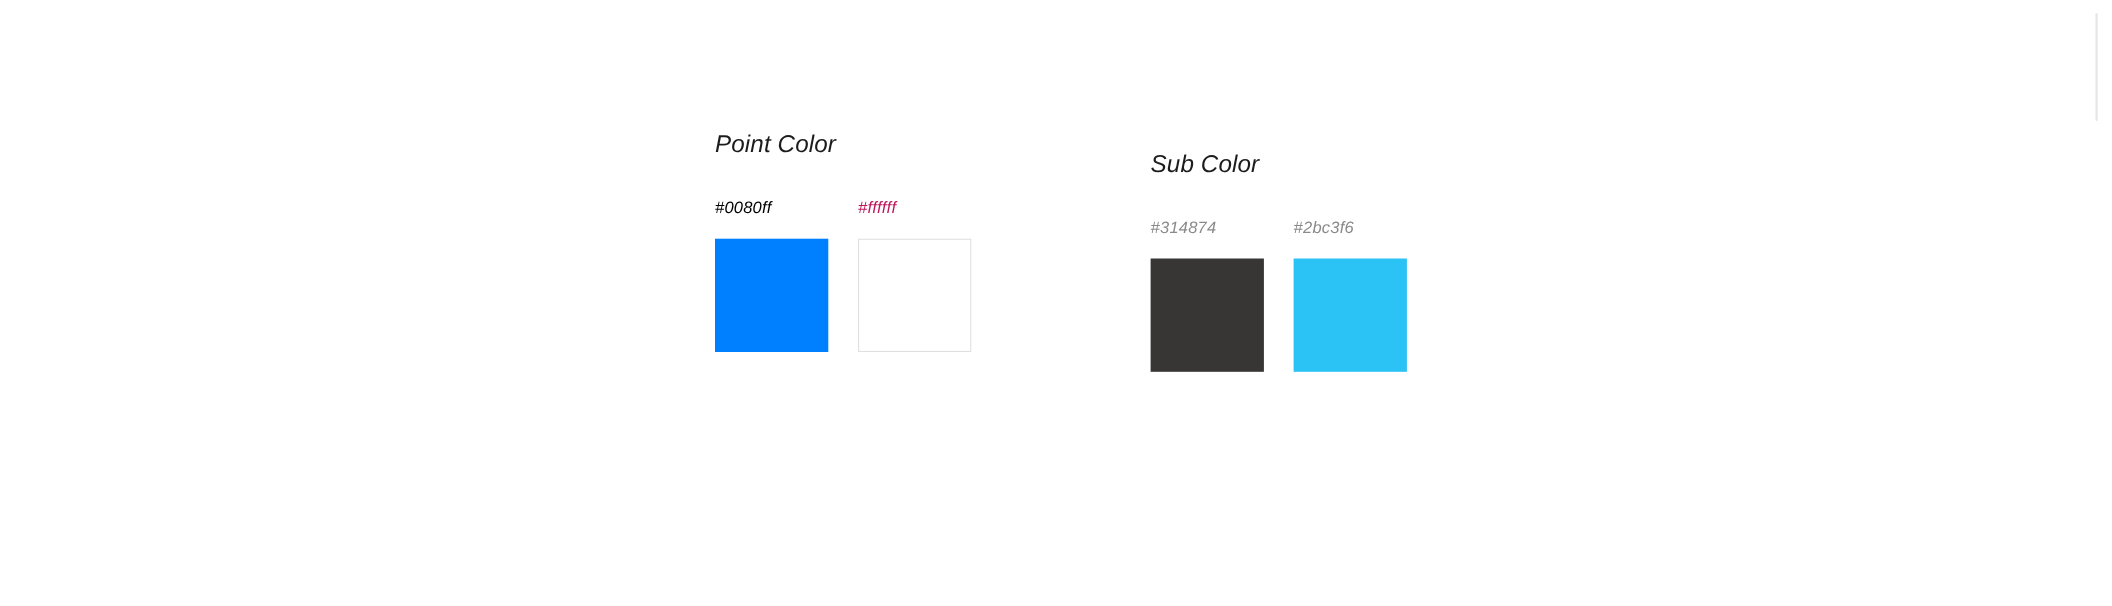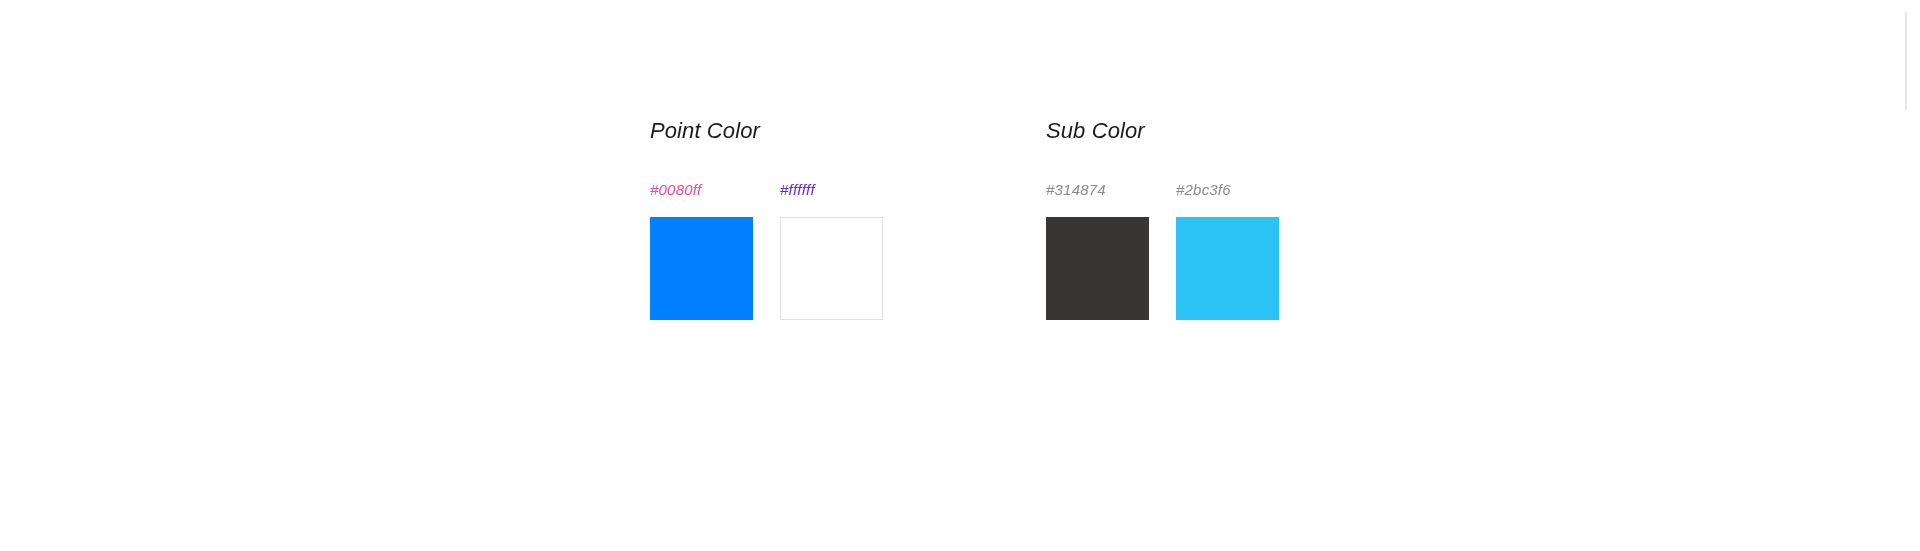--- a/index.html
+++ b/index.html
@@ -100,34 +100,34 @@
 <body style="background: rgb(255, 255, 255);">
 
 <div class="palette-page">
 
   <section class="color-group point">
     <h2 class="group-title" style="color: rgb(28, 28, 28);">Point Color</h2>
 
     <div class="swatch-row">
 
       <div class="swatch-cell">
-        <span class="swatch-hex" style="color: #ec4899;">#0080ff</span>
+        <span class="swatch-hex" style="color: #000000;">#0080ff</span>
         <span class="swatch-chip" style="background-color: rgb(0, 128, 255);"></span>
       </div>
 
       <div class="swatch-cell">
-        <span class="swatch-hex" style="color: #6d28d9;">#ffffff</span>
+        <span class="swatch-hex" style="color: #be185d;">#ffffff</span>
         <span class="swatch-chip bordered" style="background-color: rgb(255, 255, 255); border-color: rgb(224, 224, 224);"></span>
       </div>
 
     </div>
   </section>
 
   <section class="color-group sub">
-    <h2 class="group-title" style="color: rgb(28, 28, 28);">Sub Color</h2>
+    <h2 class="group-title" style="color: rgb(28, 28, 28); margin-top: 18px;">Sub Color</h2>
 
     <div class="swatch-row">
 
       <div class="swatch-cell">
         <span class="swatch-hex" style="color: rgb(138, 138, 138);">#314874</span>
         <span class="swatch-chip" style="background-color: rgb(56, 54, 52);"></span>
       </div>
 
       <div class="swatch-cell">
         <span class="swatch-hex" style="color: rgb(138, 138, 138); text-align: right;">#2bc3f6</span>

